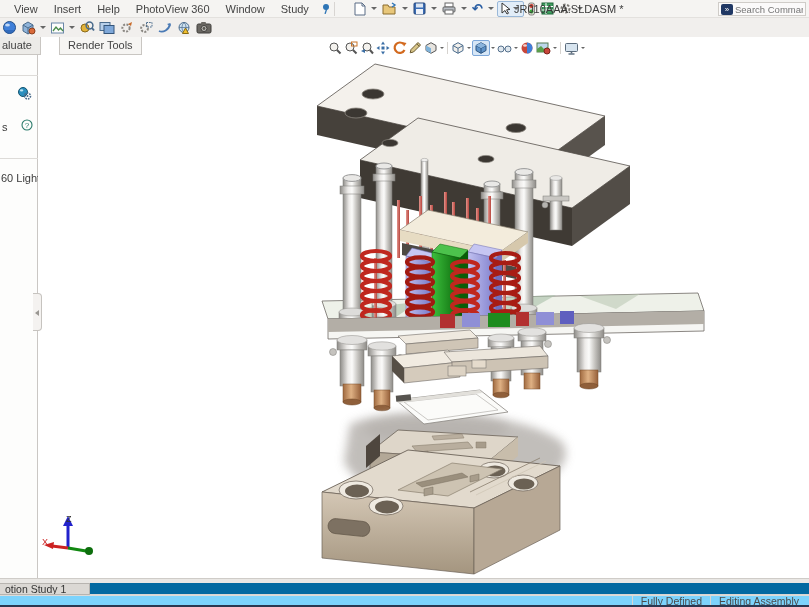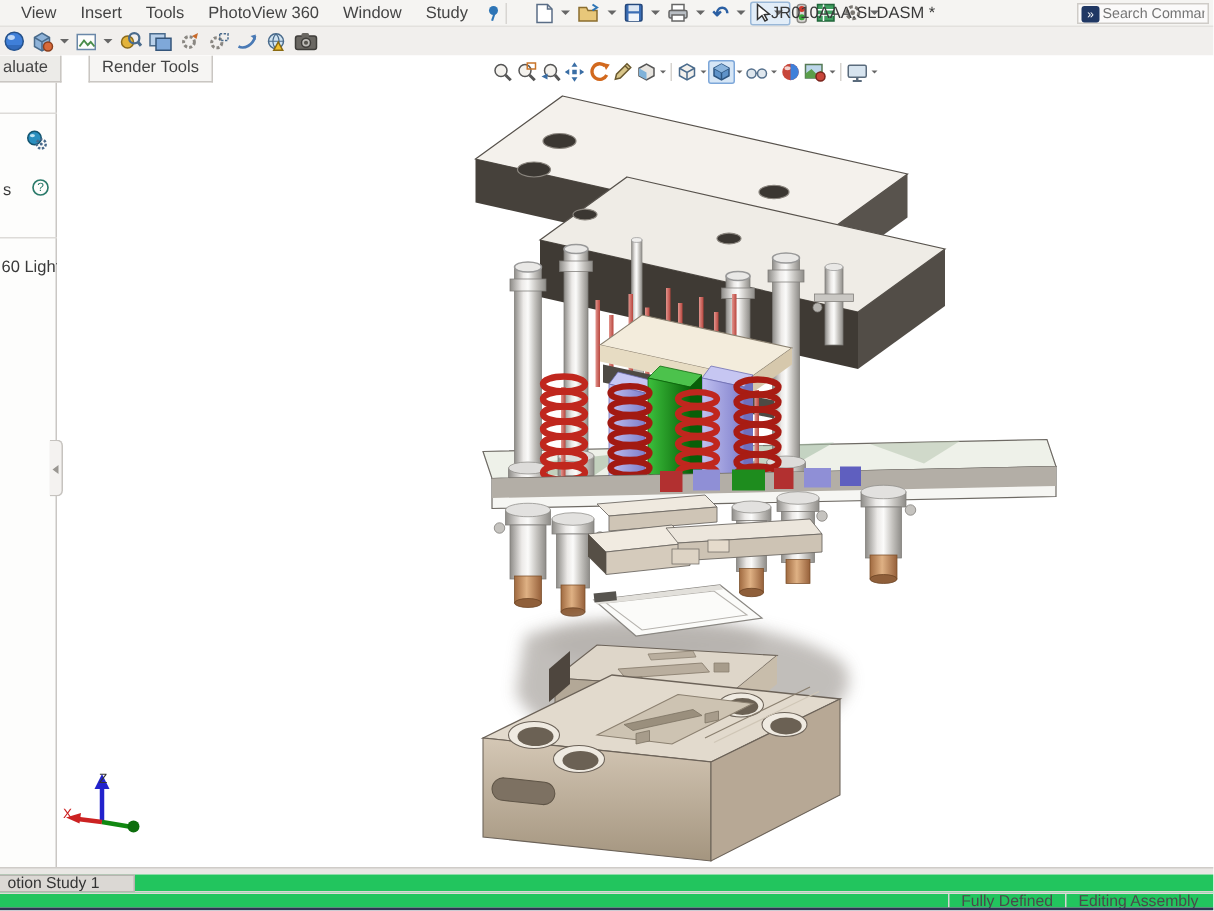--- a/index.html
+++ b/index.html
@@ -44,39 +44,39 @@
   .hud { position:absolute; left:327px; top:3px; height:16px; display:flex; align-items:center; z-index:6; }
   .hud-item { height:16px; display:flex; align-items:center; padding:0 1px; }
   .hud-active { border:1px solid #7da7d9; background:#d6e6f6; border-radius:2px; }
   .hud-sep { width:1px; height:12px; background:#d6d3cf; margin:0 2px; }
   .hud .caret { border-left-width:2.5px; border-right-width:2.5px; border-top-width:2.5px; margin:0 1px; }
 
   .model-svg { position:absolute; left:0; top:0; width:809px; height:541px; z-index:2; }
 
   
   .splitter { position:absolute; left:0; top:578px; width:809px; height:5px; background:#e9e7e4; border-top:1px solid #cfccc8; }
-  .motion-bar { position:absolute; left:0; top:583px; width:809px; height:12px; background:#22c55e; border-bottom:1px solid #d9d6d2; }
+  .motion-bar { position:absolute; left:0; top:583px; width:809px; height:12px; background:#0369a1; border-bottom:1px solid #d9d6d2; }
   .motion-tab { position:absolute; left:-6px; top:0; width:96px; height:12px; background:#dbd8d4; border:1px solid #b7b4b0; font-size:10.5px; line-height:11px; padding-left:10px; color:#333; white-space:nowrap; overflow:hidden; }
-  .statusbar { position:absolute; left:0; top:595px; width:809px; height:10px; background:#22c55e; border-top:1px solid #dddbd8; font-size:10.5px; color:#4a4a4a; }
+  .statusbar { position:absolute; left:0; top:595px; width:809px; height:10px; background:#7dd3fc; border-top:1px solid #dddbd8; font-size:10.5px; color:#4a4a4a; }
   .status-right { position:absolute; right:2px; top:0; height:10px; display:flex; }
   .status-cell { padding:0 8px; border-left:1px solid #d8d6d3; line-height:11px; white-space:nowrap; }
   .navy { position:absolute; left:0; top:605px; width:809px; height:2px; background:#2c3750; }
 
   svg { display:block; }
 </style>
 </head>
 <body>
 
 <div class="win">
 
   <div class="row1">
     <div class="menus">
       <span class="menu-item">View</span>
       <span class="menu-item">Insert</span>
-      <span class="menu-item">Tools</span>
+      <span class="menu-item">Help</span>
       <span class="menu-item">PhotoView 360</span>
       <span class="menu-item">Window</span>
       <span class="menu-item">Study</span>
     </div>
     <span class="pin">
       <svg width="10" height="12" viewBox="0 0 10 12">
           <circle cx="5" cy="4" r="3" fill="#2e75b6"></circle>
           <rect x="4.3" y="6" width="1.4" height="5" fill="#2e75b6" transform="rotate(18 5 8)"></rect>
         </svg>
     </span>

